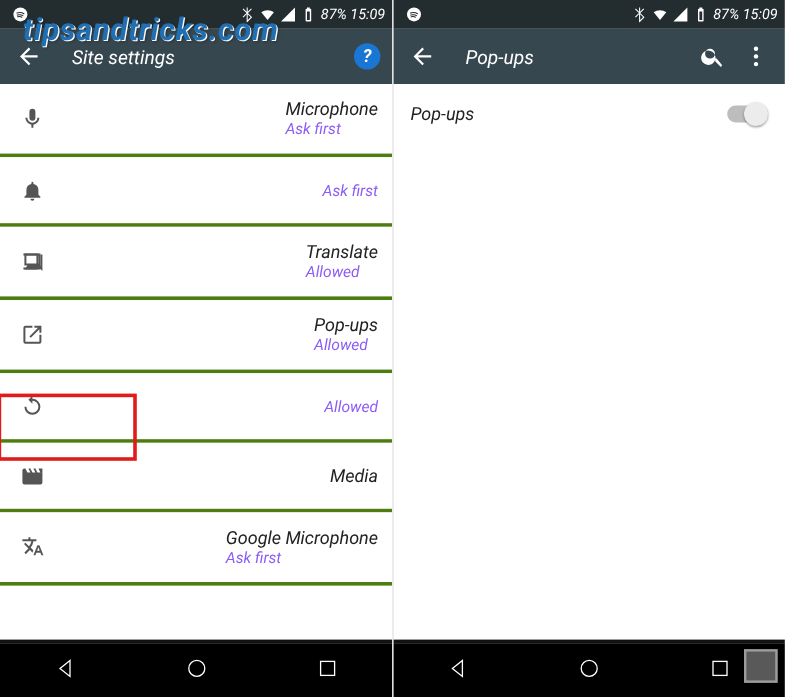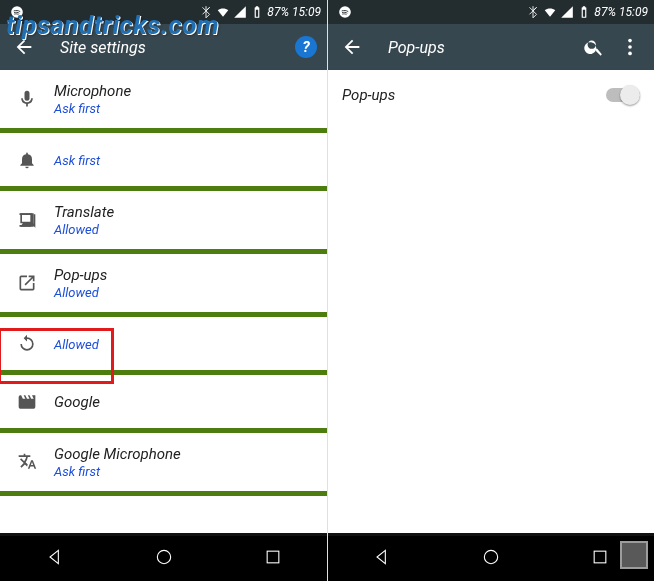--- a/index.html
+++ b/index.html
@@ -56,33 +56,34 @@
     display: flex; align-items: center; justify-content: center;
     border-radius: 50%;
   }
   .icon-btn svg { width: 22px; height: 22px; fill: #fff; }
 
   .list { flex: 1; overflow: hidden; }
   .row {
     display: flex;
     align-items: center;
     padding: 12px 12px;
-    border-bottom: 5px solid #4d7c0f;
+    border-bottom: 3px solid #4d7c0f;
     min-height: 58px;
     background:#fff;
+    justify-content:space-between;
   }
   .row .r-icon {
     width: 30px;
     display: flex; align-items: center; justify-content: center;
     color: #555;
   }
   .row .r-icon svg { width: 20px; height: 20px; fill: #555; }
   .row .r-text { margin-left: 12px; display: flex; flex-direction: column; }
   .row .r-title { font-size: 15px; color: #222; }
-  .row .r-sub { font-size: 13px; color: #1d4ed8; margin-top: 1px; }
+  .row .r-sub { font-size: 13px; color: #8b5cf6; margin-top: 1px; }
 
   .highlight {
     position: absolute;
     left: -2px; width: 116px; top: 258px; height: 56px;
     border: 3px solid #e11b1b;
     pointer-events: none;
   }
 
   .nav-bar {
     height: 48px;
@@ -93,21 +94,21 @@
     border-top: 3px solid #111;
   }
   .nav-bar .nb-inner{
     width:100%; height:100%; background:#000;
     display:flex; align-items:center; justify-content:space-around;
   }
   .nav-bar svg { width: 20px; height: 20px; fill: none; stroke: #fff; stroke-width:1.3; }
 
   .watermark {
     position: absolute;
-    top: 10px; left: 6px;
+    top: 10px; left: 19px;
     font-size: 26px;
     font-weight: 700;
     font-style: italic;
     color: #1f6fb2;
     text-shadow: 1px 1px 0 #fff, 2px 2px 2px rgba(0,0,0,.25);
     pointer-events: none;
     z-index: 50;
     letter-spacing:.5px;
   }
 
@@ -232,21 +233,21 @@
           <div class="r-sub">Allowed</div>
         </div>
     </div>
     <div class="row">
       <div class="r-icon">
           <svg viewBox="0 0 24 24">
             <path d="M18 4l2 4h-3l-2-4h-2l2 4h-3l-2-4H8l2 4H7L5 4H4a2 2 0 00-2 2v12a2 2 0 002 2h16a2 2 0 002-2V4z"></path>
           </svg>
         </div>
       <div class="r-text">
-          <div class="r-title">Google</div>
+          <div class="r-title">Media</div>
         </div>
     </div>
     <div class="row">
       <div class="r-icon">
           <svg viewBox="0 0 24 24">
             <path d="M12.9 15l-2.6-2.6A14 14 0 0013 6h3V4h-6V2H8v2H2v2h9a12 12 0 01-2.4 5L5 7.5 3.6 8.9 8 13.3l-4 4L5.4 19l4.1-4.1 2.6 2.6zM17 10l-4 10h2l1-2.5h4L21 20h2l-4-10zm-.3 5.5L18 12l1.3 3.5z"></path>
           </svg>
         </div>
       <div class="r-text">
           <div class="r-title">Google Microphone</div>

